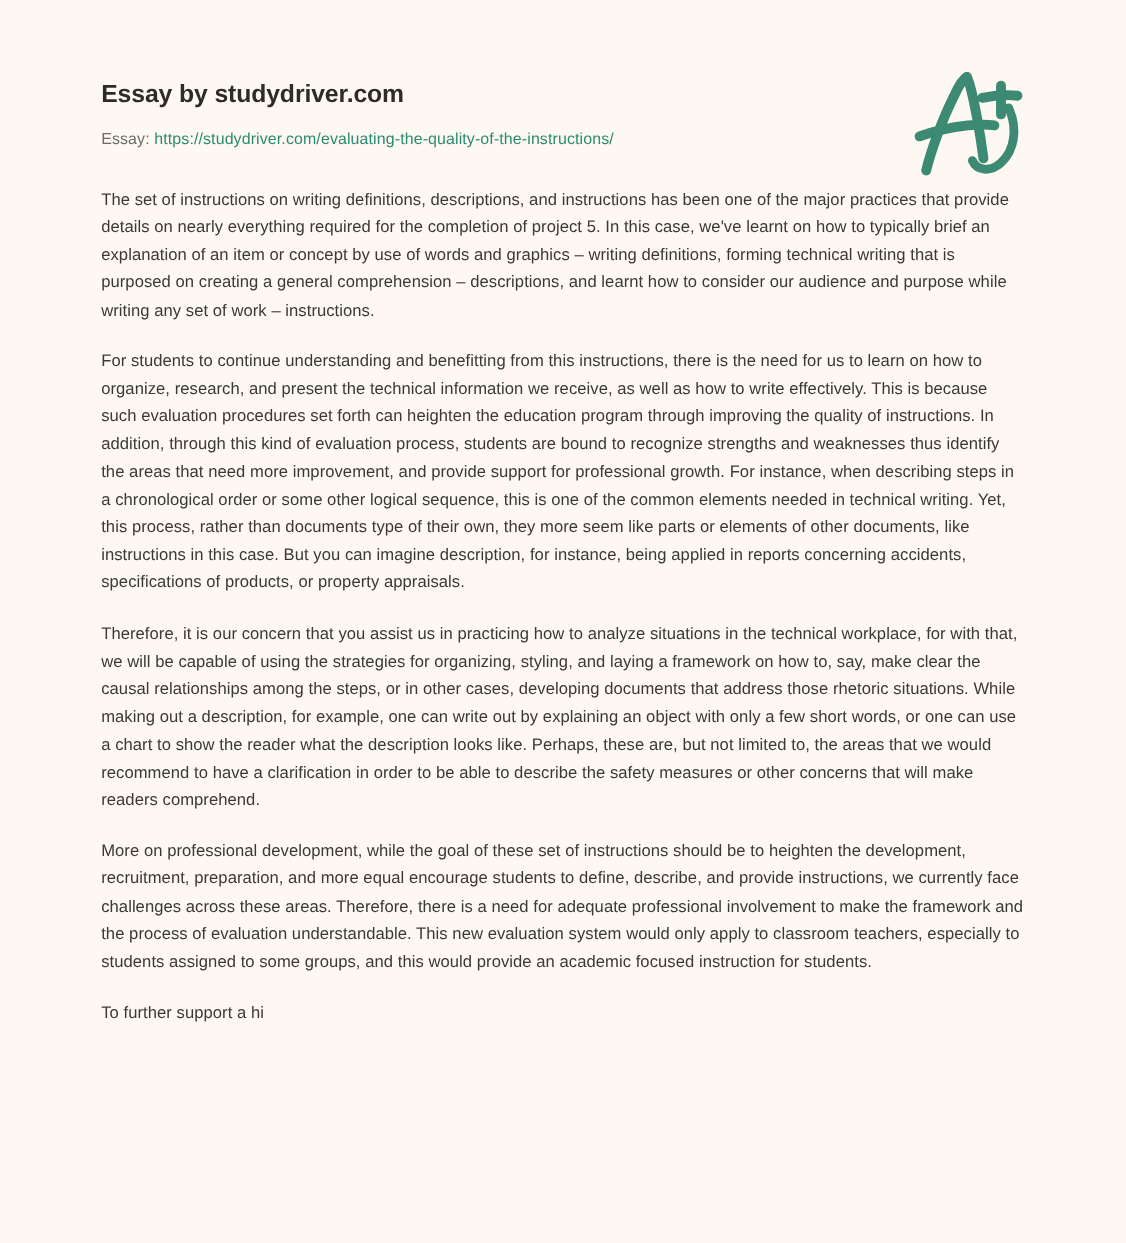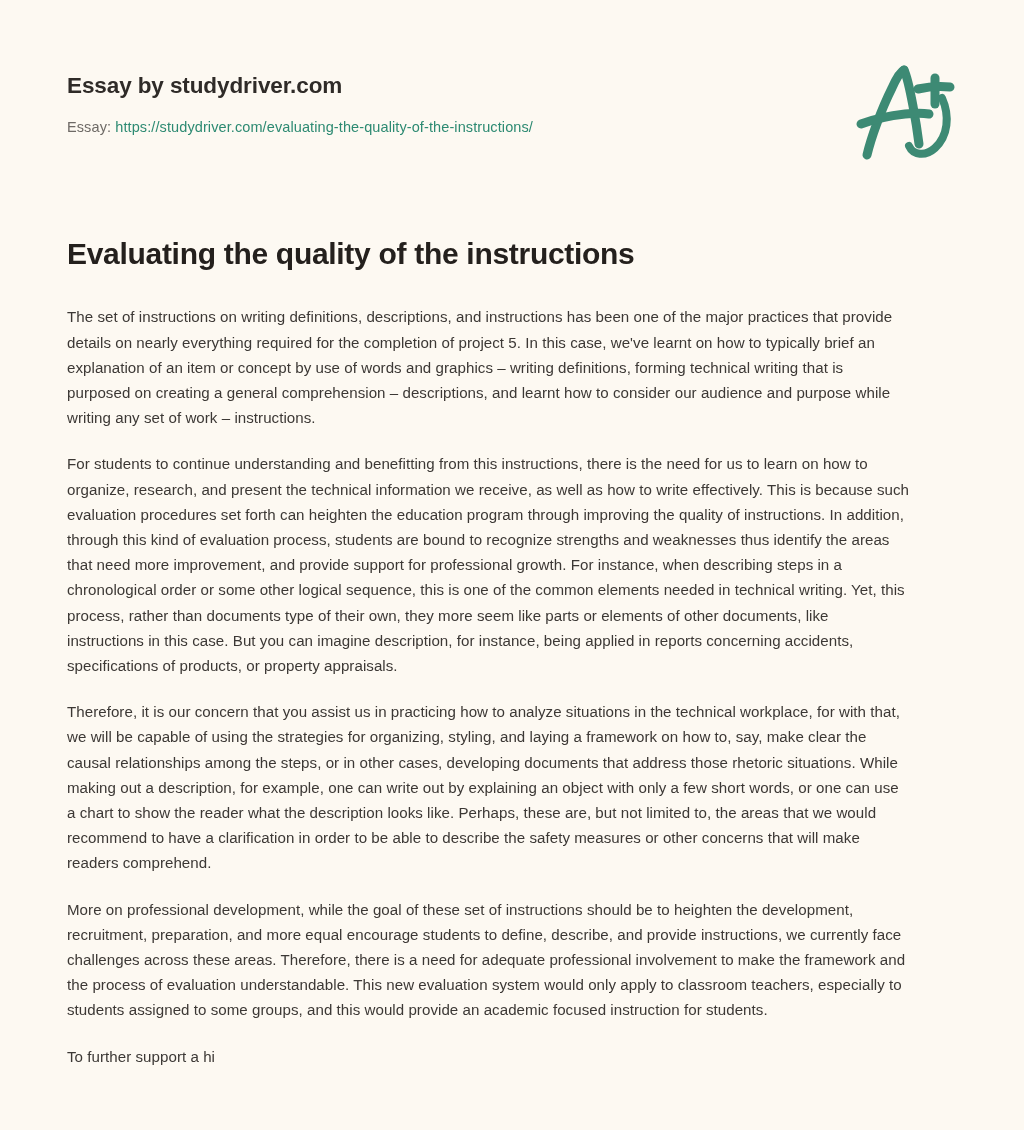--- a/index.html
+++ b/index.html
@@ -12,21 +12,21 @@
     background: #fdf9f2;
     font-family: "Liberation Sans", sans-serif;
     color: #3a3633;
     overflow: hidden;
   }
   .page {
     position: relative;
     width: 1024px;
     height: 892px;
     box-sizing: border-box;
-    padding: 0 67px;
+    padding: 0 92px;
   }
 
   
   .header {
     position: relative;
     padding-top: 72px;
   }
   .byline {
     font-size: 22.5px;
     font-weight: bold;
@@ -110,21 +110,20 @@
           <path d="M95 40 C103 58 101 78 88 90 C78 99 66 97 62 88" stroke-width="8"></path>
 
           <path d="M88 20 C88 28 88 38 88 46" stroke-width="9"></path>
 
           <path d="M71 31 C80 29 93 28 103 29" stroke-width="9"></path>
         </g>
       </svg>
     </span>
   </div>
 
-  <h2 class="doc-title">Evaluating the quality of the instructions</h2>
 
   <div class="article">
     <p>The set of instructions on writing definitions, descriptions, and instructions has been one of the major practices that provide details on nearly everything required for the completion of project 5. In this case, we've learnt on how to typically brief an explanation of an item or concept by use of words and graphics – writing definitions, forming technical writing that is purposed on creating a general comprehension – descriptions, and learnt how to consider our audience and purpose while writing any set of work – instructions.</p>
     <p>For students to continue understanding and benefitting from this instructions, there is the need for us to learn on how to organize, research, and present the technical information we receive, as well as how to write effectively. This is because such evaluation procedures set forth can heighten the education program through improving the quality of instructions. In addition, through this kind of evaluation process, students are bound to recognize strengths and weaknesses thus identify the areas that need more improvement, and provide support for professional growth. For instance, when describing steps in a chronological order or some other logical sequence, this is one of the common elements needed in technical writing. Yet, this process, rather than documents type of their own, they more seem like parts or elements of other documents, like instructions in this case. But you can imagine description, for instance, being applied in reports concerning accidents, specifications of products, or property appraisals.</p>
     <p>Therefore, it is our concern that you assist us in practicing how to analyze situations in the technical workplace, for with that, we will be capable of using the strategies for organizing, styling, and laying a framework on how to, say, make clear the causal relationships among the steps, or in other cases, developing documents that address those rhetoric situations. While making out a description, for example, one can write out by explaining an object with only a few short words, or one can use a chart to show the reader what the description looks like. Perhaps, these are, but not limited to, the areas that we would recommend to have a clarification in order to be able to describe the safety measures or other concerns that will make readers comprehend.</p>
     <p>More on professional development, while the goal of these set of instructions should be to heighten the development, recruitment, preparation, and more equal encourage students to define, describe, and provide instructions, we currently face challenges across these areas. Therefore, there is a need for adequate professional involvement to make the framework and the process of evaluation understandable. This new evaluation system would only apply to classroom teachers, especially to students assigned to some groups, and this would provide an academic focused instruction for students.</p>
     <p>To further support a hi</p>
   </div>
 
 </div>

